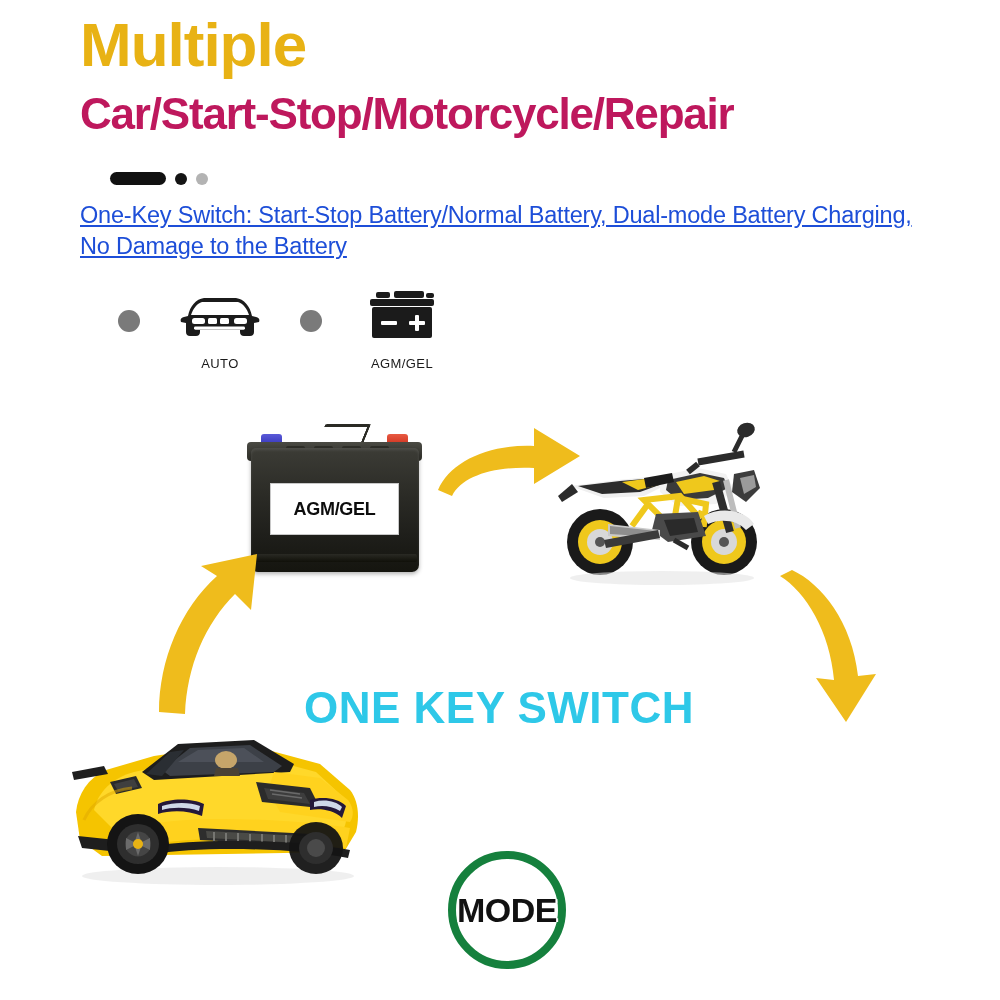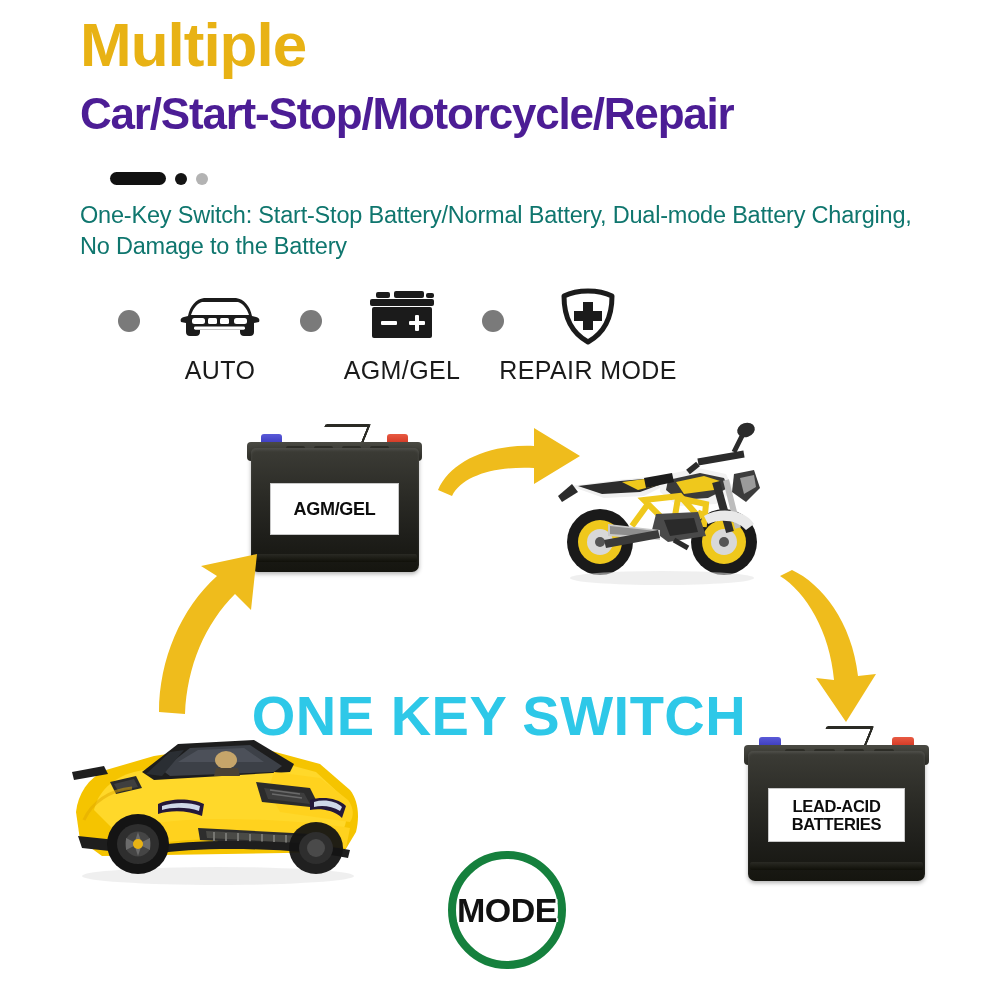--- a/index.html
+++ b/index.html
@@ -14,46 +14,46 @@
 
   
   .heading-1 {
     position:absolute; left:80px; top:14px;
     font-size:62px; font-weight:bold; line-height:1.0;
     color:#E8B214; letter-spacing:-1px;
   }
   .heading-2 {
     position:absolute; left:80px; top:92px;
     font-size:44px; font-weight:bold; line-height:1.0;
-    color:#4c1d95; letter-spacing:-1.2px; white-space:nowrap;
+    color:#be185d; letter-spacing:-1.2px; white-space:nowrap;
   }
 
   
   .pager { position:absolute; left:110px; top:172px; display:flex; align-items:center; gap:9px; }
   .pager .pill { width:56px; height:13px; border-radius:7px; background:#111111; }
   .pager .dot-dark { width:12px; height:12px; border-radius:50%; background:#141414; }
   .pager .dot-gray { width:12px; height:12px; border-radius:50%; background:#b3b3b3; }
 
   
   .subtitle {
     position:absolute; left:80px; top:200px; width:860px;
-    font-size:23.5px; line-height:1.32; color:#0f766e; letter-spacing:-0.2px;
+    font-size:23.5px; line-height:1.32; color:#1d4ed8; letter-spacing:-0.2px;text-decoration:underline;
   }
 
   
   .mode-row {
     position:absolute; left:118px; top:288px; width:800px; height:100px;
     display:flex; align-items:flex-start;
   }
   .mode-cell { position:relative; display:flex; align-items:flex-start; }
   .sep-dot { width:22px; height:22px; border-radius:50%; background:#7a7a7a; margin-top:22px; flex:0 0 auto; }
   .mode-item { display:flex; flex-direction:column; align-items:center; width:148px; }
   .mode-icon { height:58px; display:flex; align-items:center; justify-content:center; }
   .mode-label {
-    margin-top:10px; font-size:25px; color:#1a1a1a; letter-spacing:0.4px; white-space:nowrap;
+    margin-top:10px; font-size:13px; color:#1a1a1a; letter-spacing:0.4px; white-space:nowrap;
   }
   .m-auto { width:160px; }
   .m-agm  { width:160px; }
   .m-moto { width:178px; }
   .m-rep  { width:168px; }
 
   
   .agm-battery { position:absolute; left:247px; top:424px; width:175px; height:148px; }
   .lead-battery { position:absolute; left:744px; top:726px; width:185px; height:155px; }
 
@@ -116,21 +116,21 @@
 
   
   .motorcycle { position:absolute; left:548px; top:420px; width:230px; height:170px; }
 
   
   .car { position:absolute; left:58px; top:716px; width:312px; height:172px; }
 
   
   .one-key {
     position:absolute; left:0; top:683px; width:1000px;
-    text-align:center; font-size:56px; font-weight:bold;
+    text-align:center; font-size:44px; font-weight:bold;
     color:#2EC8E8; letter-spacing:0.5px;
     transform:translateX(-1px);
   }
 
   
   .mode-badge {
     position:absolute; left:448px; top:851px; width:118px; height:118px;
     border:8px solid #15803d; border-radius:50%;
     display:flex; align-items:center; justify-content:center;
   }
@@ -198,32 +198,20 @@
             <rect x="17" y="31" width="16" height="4" rx="1" fill="#ffffff"></rect>
             <rect x="45" y="31" width="16" height="4" rx="1" fill="#ffffff"></rect>
             <rect x="51" y="25" width="4" height="16" rx="1" fill="#ffffff"></rect>
           </svg>
         </div>
         <div class="mode-label">AGM/GEL</div>
       </div>
     </div>
 
 
-    <div class="mode-cell">
-      <div class="sep-dot"></div>
-      <div class="mode-item m-rep">
-        <div class="mode-icon">
-          <svg width="60" height="58" viewBox="0 0 60 58">
-            <path d="M30 3 C38 3, 48 5, 54 8 C54 26, 48 44, 30 54 C12 44, 6 26, 6 8 C12 5, 22 3, 30 3 Z" fill="none" stroke="#1b1b1b" stroke-width="5" stroke-linejoin="round"></path>
-            <path d="M25 14 L35 14 L35 23 L44 23 L44 33 L35 33 L35 42 L25 42 L25 33 L16 33 L16 23 L25 23 Z" fill="#1b1b1b"></path>
-          </svg>
-        </div>
-        <div class="mode-label">REPAIR MODE</div>
-      </div>
-    </div>
 
   </div>
 
   <div class="agm-battery">
     <div class="bat">
       <div class="handle"></div>
       <div class="handle-knob"></div>
       <div class="term neg"></div>
       <div class="term pos"></div>
       <div class="top-rail"></div>
@@ -300,41 +288,20 @@
       <ellipse cx="114" cy="158" rx="92" ry="7" fill="#e2e2e2" opacity="0.55"></ellipse>
     </svg>
   </div>
 
   <div class="arrow arrow-down">
     <svg width="150" height="165" viewBox="0 0 150 165">
       <path d="M8 6 C34 22, 58 62, 62 110 L44 108 L74 152 L104 104 L86 106 C80 52, 50 14, 20 0 Z" fill="#EFBC1C"></path>
     </svg>
   </div>
 
-  <div class="lead-battery">
-    <div class="bat">
-      <div class="handle"></div>
-      <div class="handle-knob"></div>
-      <div class="term neg"></div>
-      <div class="term pos"></div>
-      <div class="top-rail"></div>
-      <div class="cap c1"></div>
-      <div class="cap c2"></div>
-      <div class="cap c3"></div>
-      <div class="cap c4"></div>
-      <div class="body"></div>
-      <div class="label-plate">
-        <span>
-          <span>LEAD-ACID</span><br>
-          <span>BATTERIES</span>
-        </span>
-      </div>
-      <div class="ridge"></div>
-    </div>
-  </div>
 
   <div class="arrow arrow-up">
     <svg width="150" height="170" viewBox="0 0 150 170">
       <path d="M4 164 C4 112, 26 60, 62 28 L46 18 L102 6 L96 62 L80 46 C50 76, 32 118, 30 166 Z" fill="#EFBC1C"></path>
     </svg>
   </div>
 
   <div class="car">
     <svg width="312" height="172" viewBox="0 0 312 172">
 

